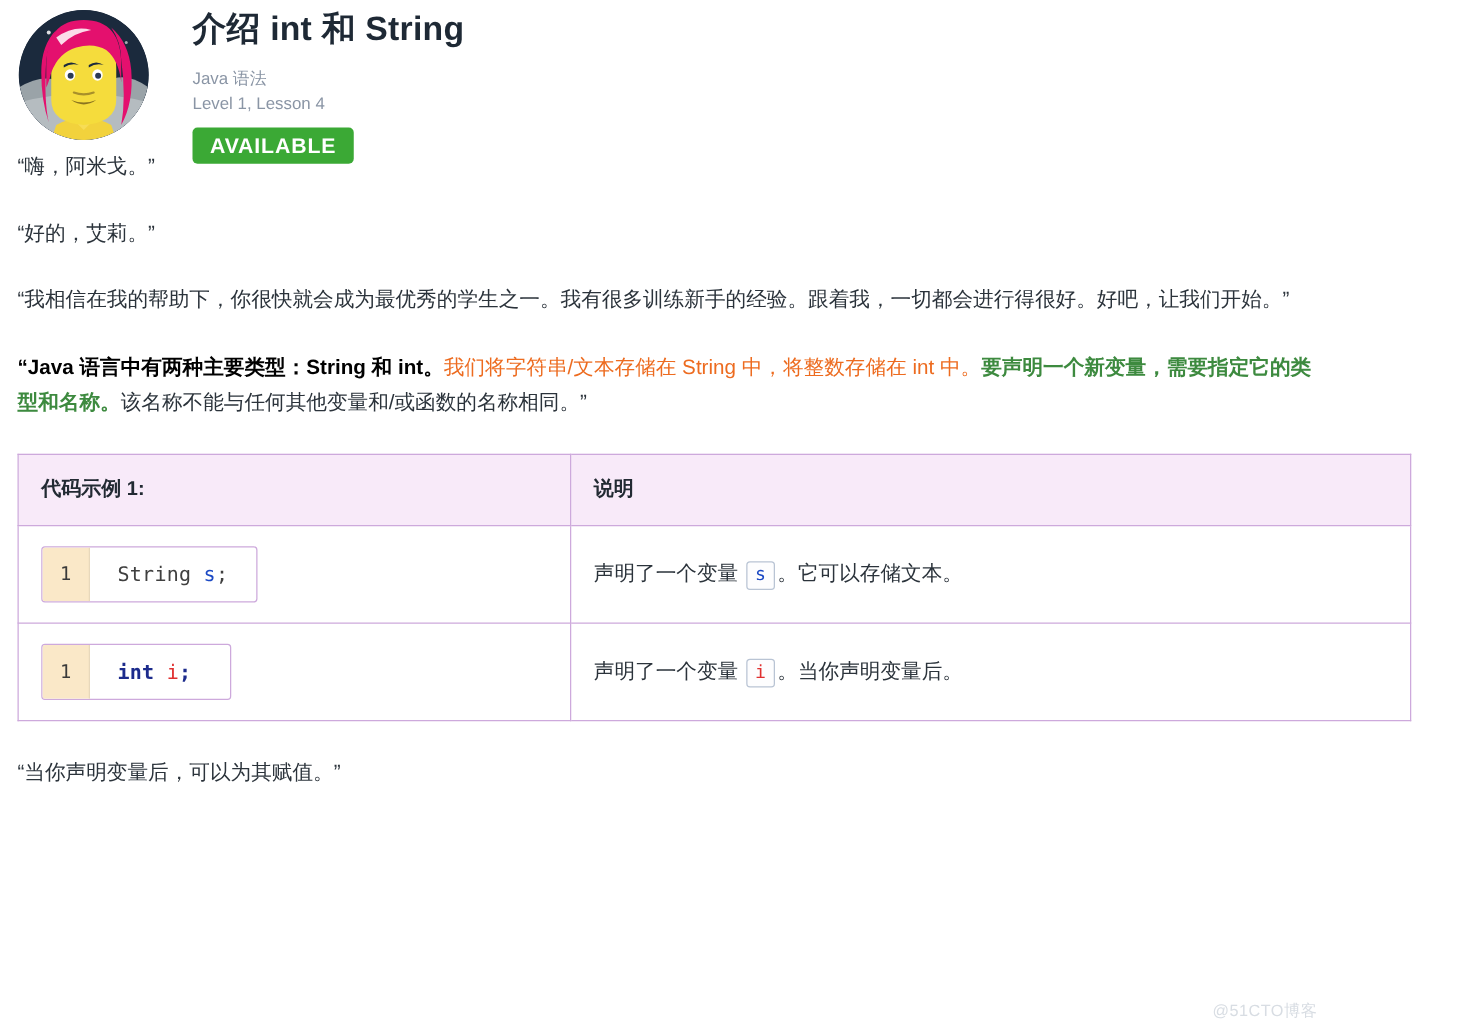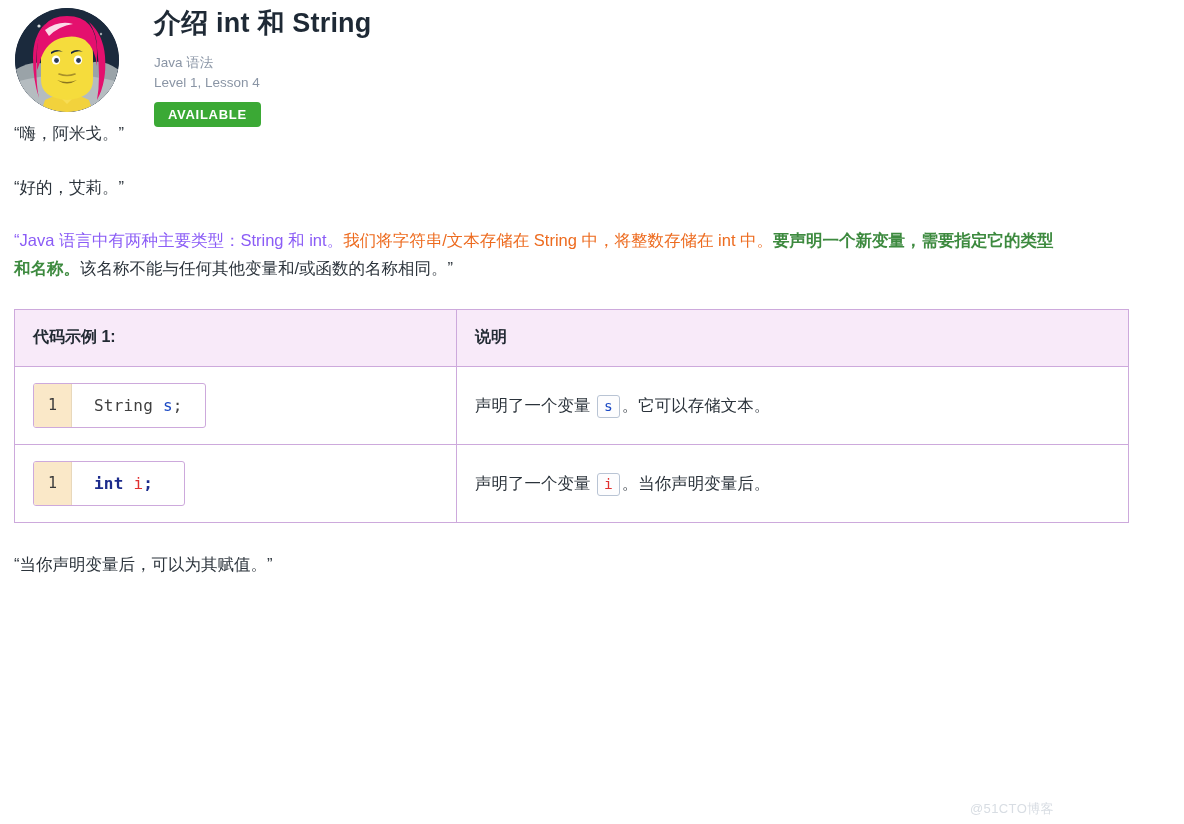--- a/index.html
+++ b/index.html
@@ -62,42 +62,42 @@
     font-size: 13.5px;
     color: #8a95a5;
     line-height: 1.45;
     margin: 0;
   }
   .badge {
     display: inline-block;
     margin-top: 10px;
     background: #3ba935;
     color: #ffffff;
-    font-size: 13px;
+    font-size: 17px;
     font-weight: bold;
     letter-spacing: 0.7px;
     padding: 6px 14px 6px 14px;
     border-radius: 4px;
     line-height: 1;
   }
 
   
   .content {
     padding: 0 14px 0 14px;
   }
   p.para {
     font-size: 16.5px;
     line-height: 1.68;
     margin: 0 0 26px 0;
     color: #2b333b;
   }
   .blue { color: #1b49c4; }
   .orange { color: #ed6b1f; }
   .green { color: #3d8a3f; font-weight: bold; }
-  .bold { font-weight: normal; color: #8b5cf6; text-align: center; }
+  .bold { font-weight: bold; color: #000000; text-align: center; }
 
   
   table.code-table {
     border-collapse: collapse;
     width: 1114px;
     margin: 0 0 0 14px;
     table-layout: fixed;
     border: 1px solid #cda9dc;
   }
   table.code-table th {
@@ -232,20 +232,21 @@
         <div>Java 语法</div>
         <div>Level 1, Lesson 4</div>
       </div>
       <span class="badge">AVAILABLE</span>
     </div>
   </div>
 
   <div class="content">
     <p class="para">“嗨，阿米戈。”</p>
     <p class="para blue">“好的，艾莉。”</p>
+    <p class="para">“我相信在我的帮助下，你很快就会成为最优秀的学生之一。我有很多训练新手的经验。跟着我，一切都会进行得很好。好吧，让我们开始。”</p>
 
     <p class="para"><span class="bold">“Java 语言中有两种主要类型：String 和 int。</span><span class="orange">我们将字符串/文本存储在 String 中，将整数存储在 int 中。</span><span class="green">要声明一个新变量，需要指定它的类型和名称。</span><span>该名称不能与任何其他变量和/或函数的名称相同。”</span></p>
   </div>
 
   <table class="code-table">
     <colgroup>
         <col class="col-a">
         <col class="col-b">
       </colgroup>
     <thead>

